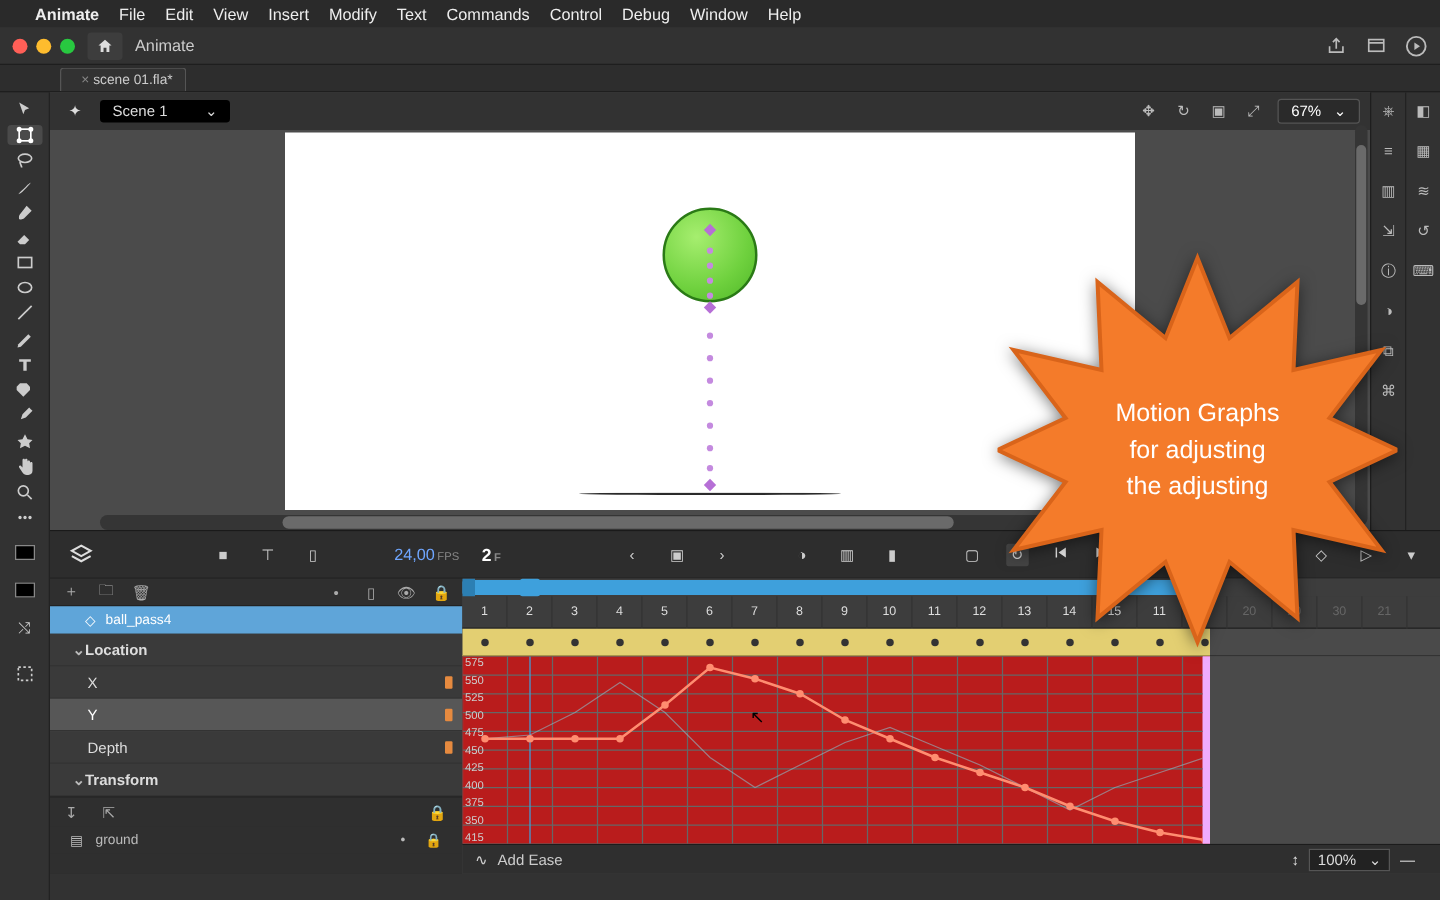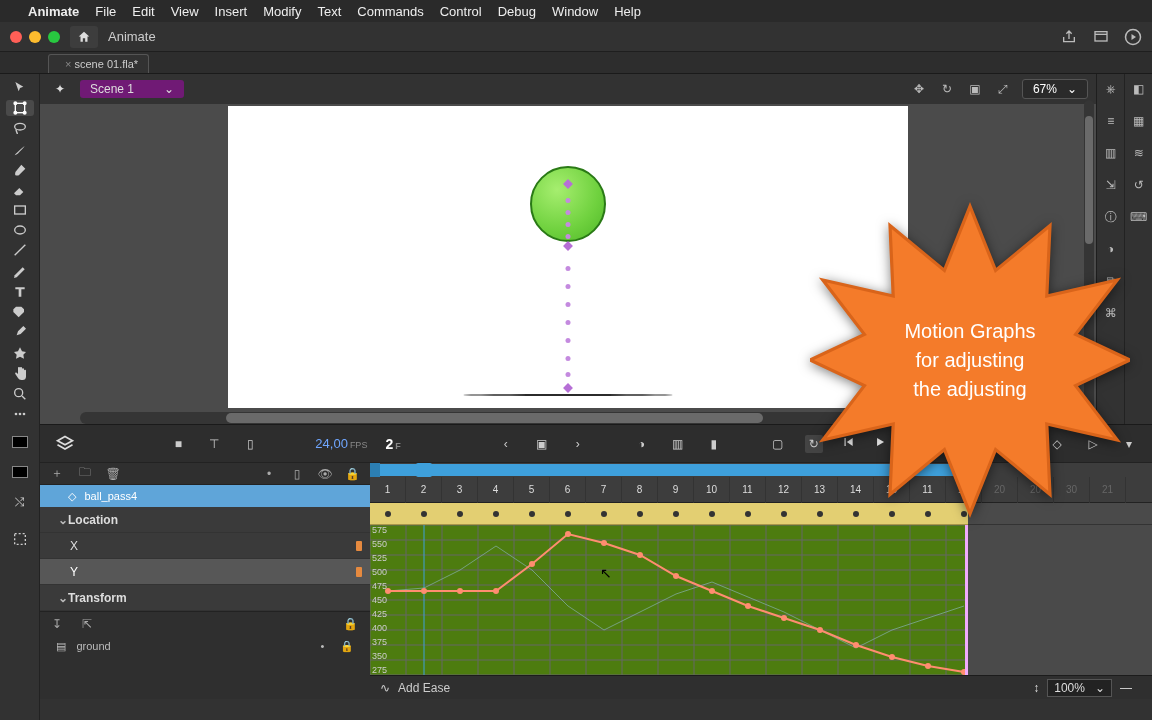--- a/index.html
+++ b/index.html
@@ -28,21 +28,21 @@
   
   .main { display:flex; height:350px; }
   .toolcol { width:40px; background:#323232; display:flex; flex-direction:column; align-items:center; padding-top:4px; border-right:1px solid #222;}
   .tool { width:28px; height:26px; margin:2px 0; display:flex; align-items:center; justify-content:center; color:#ccc; border-radius:3px; position:relative;}
   .tool.active { background:#4a4a4a; color:#fff; }
   .tool svg { width:16px; height:16px; }
 
   .centerwrap { flex:1; display:flex; flex-direction:column; background:#4b4b4b; }
   .scenebar { height:30px; background:#323232; display:flex; align-items:center; padding:0 8px; gap:8px; }
   .scenebar .clover { width:24px; height:22px; display:flex; align-items:center; justify-content:center; color:#ddd; }
-  .scene-dd { display:flex; align-items:center; background:#701a75; padding:2px 10px; border-radius:3px; gap:30px; color:#ddd; font-size:12px;}
+  .scene-dd { display:flex; align-items:center; background:#000000; padding:2px 10px; border-radius:3px; gap:30px; color:#ddd; font-size:12px;}
   .scenebar .right { margin-left:auto; display:flex; align-items:center; gap:10px; color:#bbb;}
   .zoom-dd { background:#2a2a2a; padding:2px 10px; color:#fff; display:flex; align-items:center; gap:10px; border:1px solid #555; border-radius:3px; }
 
   .stagearea { flex:1; display:flex; justify-content:center; align-items:flex-start; background:#4b4b4b; overflow:hidden; position:relative;}
   .stage { width:680px; height:320px; background:#fff; margin-top:2px; position:relative; }
   .ball { position:absolute; left:50%; top:60px; transform:translateX(-50%); width:76px; height:76px; border-radius:50%; background:radial-gradient(circle at 35% 30%, #a6ee6f, #6fd13e 60%, #4fb728); border:2px solid #2a7a16; }
   .shadow-line { position:absolute; left:50%; transform:translateX(-50%); bottom:30px; width:210px; height:0; border-top:2px solid #2b2b2b; border-radius:50%; }
   .motion-dot { position:absolute; width:5px; height:5px; background:#c48adf; border-radius:50%; left:50%; transform:translateX(-50%); }
   .motion-diamond { position:absolute; width:7px; height:7px; background:#b66fd6; left:50%; transform:translate(-50%,-50%) rotate(45deg); }
 
@@ -98,40 +98,40 @@
   .playhead-top { position:absolute; top:0; width:16px; height:14px; background:#3ea0dc; border-radius:2px; transform:translateX(-50%); }
   .ruler-nums { position:absolute; top:14px; left:0; right:0; height:26px; display:flex; }
   .ruler-cell { width:36px; text-align:center; font-size:10px; color:#ddd; border-right:1px solid #333; position:relative; line-height:14px; padding-top:6px;}
   .ruler-cell.out { color:#666; }
 
   .tween-strip { height:22px; background:#e3cf72; border-bottom:1px solid #a9964a; position:relative; width:598px;}
   .tween-dot { position:absolute; top:50%; width:6px; height:6px; background:#333; border-radius:50%; transform:translate(-50%,-50%); }
   .tween-strip-wrap { display:flex; }
   .tween-after { flex:1; background:#4a4a4a; height:22px; border-bottom:1px solid #333;}
 
-  .graph-area { height:150px; position:relative; background:#4d7c0f; overflow:hidden; width:598px; border-right:3px solid #f0abfc;}
+  .graph-area { height:150px; position:relative; background:#b91c1c; overflow:hidden; width:598px; border-right:6px solid #f0abfc;}
   .graph-wrap { display:flex; }
   .graph-ylabels { position:absolute; left:2px; top:0; bottom:0; width:28px; display:flex; flex-direction:column; justify-content:space-between; font-size:9px; color:#ccc; z-index:2;}
   .graph-grid line { stroke:#666; stroke-width:1; }
   .graph-line { stroke:#ff8d70; stroke-width:2; fill:none; }
   .graph-line2 { stroke:#8fb9c7; stroke-width:1; fill:none; opacity:.6;}
   .graph-pt { fill:#ff8d70; }
   .playhead-line { stroke:#3ea0dc; stroke-width:1;}
   .graph-after { flex:1; height:150px; background:#4a4a4a; }
 
   .ease-row { height:24px; display:flex; align-items:center; background:#2f2f2f; border-top:1px solid #1c1c1c; }
   .ease-row .easebtn { margin-left:10px; display:flex; align-items:center; gap:8px; color:#ccc; }
   .ease-row .zoom { margin-left:auto; display:flex; align-items:center; gap:8px; padding-right:20px; color:#ddd;}
   .ease-row .zoom .zd { background:#222; padding:1px 6px; display:flex; align-items:center; gap:10px; border:1px solid #555;}
 
   .ground-row { height:22px; display:flex; align-items:center; padding:0 16px; gap:10px; color:#bbb; font-size:11px; background:#2f2f2f;}
   .ground-row .rightside{margin-left:auto; display:flex; gap:16px;}
 
   
-  .starburst { position:absolute; right:22px; top:200px; width:320px; height:320px; z-index:30; filter:drop-shadow(0 2px 6px rgba(0,0,0,.5)); }
+  .starburst { position:absolute; right:34px; top:200px; width:320px; height:320px; z-index:30; filter:drop-shadow(0 2px 6px rgba(0,0,0,.5)); }
   .starburst svg { width:100%; height:100%; }
   .starburst .txt { position:absolute; inset:0; display:flex; align-items:center; justify-content:center; text-align:center; color:#fff; font-size:20px; font-weight:500; line-height:1.45; padding:0 70px;}
 
   .cursor { position:absolute; z-index:5; color:#000; font-size:14px;}
 </style>
 </head>
 <body>
 
 <div class="mac-menubar">
   <span class="apple"></span>
@@ -441,20 +441,24 @@
         <div class="prop-row group">
             <span class="caret">⌄</span>
             <span>Location</span>
           </div>
         <div class="prop-row">
             <span>X</span>
             <span class="key-ind"></span>
           </div>
         <div class="prop-row sel">
             <span>Y</span>
+            <span class="key-ind"></span>
+          </div>
+        <div class="prop-row">
+            <span>Depth</span>
             <span class="key-ind"></span>
           </div>
         <div class="prop-row group">
             <span class="caret">⌄</span>
             <span>Transform</span>
           </div>
       </div>
       <div class="treefilter">
         <span>↧</span>
         <span>⇱</span>
@@ -531,21 +535,21 @@
               <span>575</span>
               <span>550</span>
               <span>525</span>
               <span>500</span>
               <span>475</span>
               <span>450</span>
               <span>425</span>
               <span>400</span>
               <span>375</span>
               <span>350</span>
-              <span>275</span>
+              <span>415</span>
             </div>
           <svg id="graphsvg" width="598" height="150" style="position:absolute;inset:0">
             <g class="graph-grid" id="grid">
                 <line x1="0" x2="598" y1="0" y2="0"></line>
                 <line x1="0" x2="598" y1="15" y2="15"></line>
                 <line x1="0" x2="598" y1="30" y2="30"></line>
                 <line x1="0" x2="598" y1="45" y2="45"></line>
                 <line x1="0" x2="598" y1="60" y2="60"></line>
                 <line x1="0" x2="598" y1="75" y2="75"></line>
                 <line x1="0" x2="598" y1="90" y2="90"></line>

